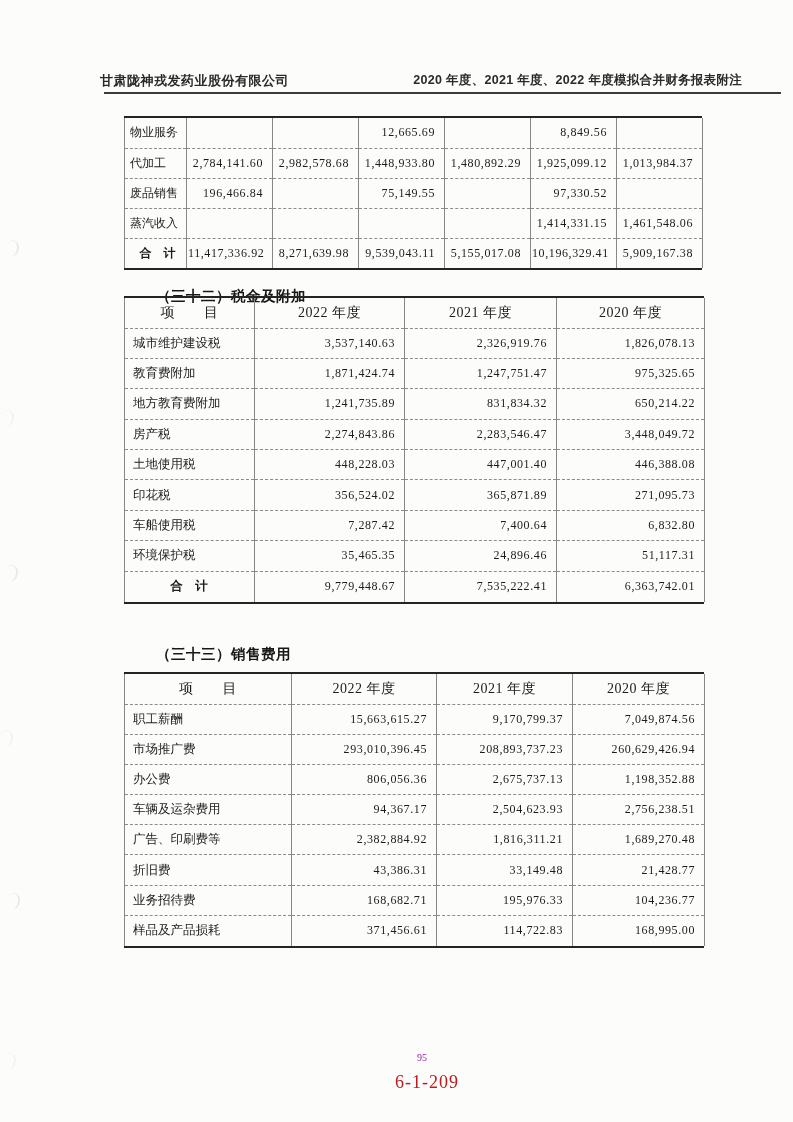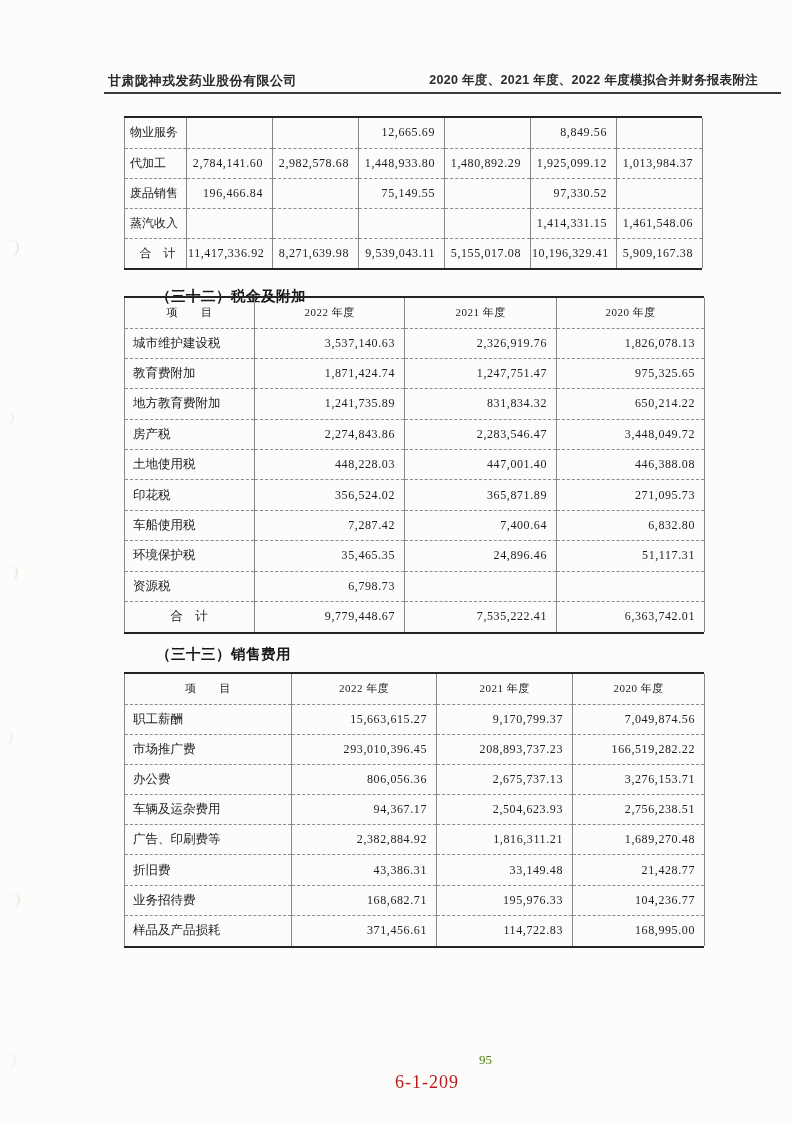--- a/index.html
+++ b/index.html
@@ -6,26 +6,26 @@
   body {
     width:793px; height:1122px; position:relative;
     background:#fcfcfb; overflow:hidden;
     font-family:"Liberation Serif","DejaVu Serif",serif;
     color:#1c1c1c;
   }
   .abs { position:absolute; }
 
   
   .hdr-left {
-    left:108px; top:72px;
+    left:100px; top:72px;
     font-family:"Liberation Sans","DejaVu Sans",sans-serif;
     font-weight:bold; font-size:13px; letter-spacing:0.5px; color:#2a2a2a;
   }
   .hdr-right {
-    right:35px; top:72px;
+    right:51px; top:72px;
     font-family:"Liberation Sans","DejaVu Sans",sans-serif;
     font-weight:bold; font-size:12.5px; letter-spacing:0.3px; color:#2a2a2a;
   }
   .hdr-rule { left:104px; top:92px; width:677px; height:2px; background:#3a3a3a; }
 
   
   .sec-heading {
     left:156px;
     font-family:"Liberation Sans","DejaVu Sans",sans-serif;
     font-weight:bold; font-size:14.5px; color:#181818; letter-spacing:0.5px;
@@ -41,42 +41,42 @@
     width:100%; border-collapse:collapse; table-layout:fixed;
   }
   .doc-table th, .doc-table td {
     border-left:1px solid #878787;
     overflow:hidden; white-space:nowrap;
     font-weight:normal; color:#1c1c1c;
   }
   .doc-table th:last-child, .doc-table td:last-child { border-right:1px solid #878787; }
   .doc-table tbody tr:not(:first-child) td { border-top:1px dashed #8c8c8c; }
   .doc-table thead + tbody tr:first-child td { border-top:1px dashed #8c8c8c; }
-  .doc-table th { font-size:11px; text-align:center; letter-spacing:0.5px; }
+  .doc-table th { font-size:14px; text-align:center; letter-spacing:0.5px; }
   .doc-table td.label { text-align:left; padding-left:8px; font-size:12.5px;margin-left:20px; }
   .doc-table td.num  { text-align:right; padding-right:9px; font-size:12px; letter-spacing:0.6px; }
-  .doc-table tr.total-row td.label { text-align:center; padding-left:0; }
+  .doc-table tr.total-row td.label { text-align:center; padding-left:0;font-weight:bold; }
 
   #table1 { left:124px; top:116px; width:578px; }
   #table1 tr { height:30px; }
   #table1 td.label { padding-left:5px; font-size:12px; }
 
   #table2 { left:124px; top:296px; width:580px; }
   #table2 thead tr { height:30px; }
   #table2 tbody tr { height:30.4px; }
 
   #table3 { left:124px; top:672px; width:580px; }
   #table3 thead tr { height:30px; }
   #table3 tbody tr { height:30.2px; }
 
   #sec32 { top:287px; }
   #sec33 { top:645px; }
 
   
-  .pg-num { left:352px; width:140px; top:1052px; text-align:right; font-size:13px; color:#4d7c0f; }
+  .pg-num { left:352px; width:140px; top:1052px; text-align:center; font-size:10px; color:#a21caf; }
   .doc-num { left:352px; width:150px; top:1072px; text-align:center; font-size:18px; letter-spacing:1px; color:#b91c1c; }
 
   
   .scan-arc {
     width:11px; height:15px;
     border-right:2.5px solid #e9e9e5;
     border-top:1px solid #efefeb;
     border-radius:50%;
     transform:rotate(8deg);
   }
@@ -209,26 +209,20 @@
           <td class="num">7,287.42</td>
           <td class="num">7,400.64</td>
           <td class="num">6,832.80</td>
         </tr>
         <tr>
           <td class="label">环境保护税</td>
           <td class="num">35,465.35</td>
           <td class="num">24,896.46</td>
           <td class="num">51,117.31</td>
         </tr>
-        <tr>
-          <td class="label">资源税</td>
-          <td class="num">6,798.73</td>
-          <td class="num"></td>
-          <td class="num"></td>
-        </tr>
         <tr class="total-row">
           <td class="label">合　计</td>
           <td class="num">9,779,448.67</td>
           <td class="num">7,535,222.41</td>
           <td class="num">6,363,742.01</td>
         </tr>
       </tbody>
     </table>
 </div>
 
@@ -254,27 +248,27 @@
         <tr>
           <td class="label">职工薪酬</td>
           <td class="num">15,663,615.27</td>
           <td class="num">9,170,799.37</td>
           <td class="num">7,049,874.56</td>
         </tr>
         <tr>
           <td class="label">市场推广费</td>
           <td class="num">293,010,396.45</td>
           <td class="num">208,893,737.23</td>
-          <td class="num">166,519,282.22</td>
+          <td class="num">260,629,426.94</td>
         </tr>
         <tr>
           <td class="label">办公费</td>
           <td class="num">806,056.36</td>
           <td class="num">2,675,737.13</td>
-          <td class="num">3,276,153.71</td>
+          <td class="num">1,198,352.88</td>
         </tr>
         <tr>
           <td class="label">车辆及运杂费用</td>
           <td class="num">94,367.17</td>
           <td class="num">2,504,623.93</td>
           <td class="num">2,756,238.51</td>
         </tr>
         <tr>
           <td class="label">广告、印刷费等</td>
           <td class="num">2,382,884.92</td>

